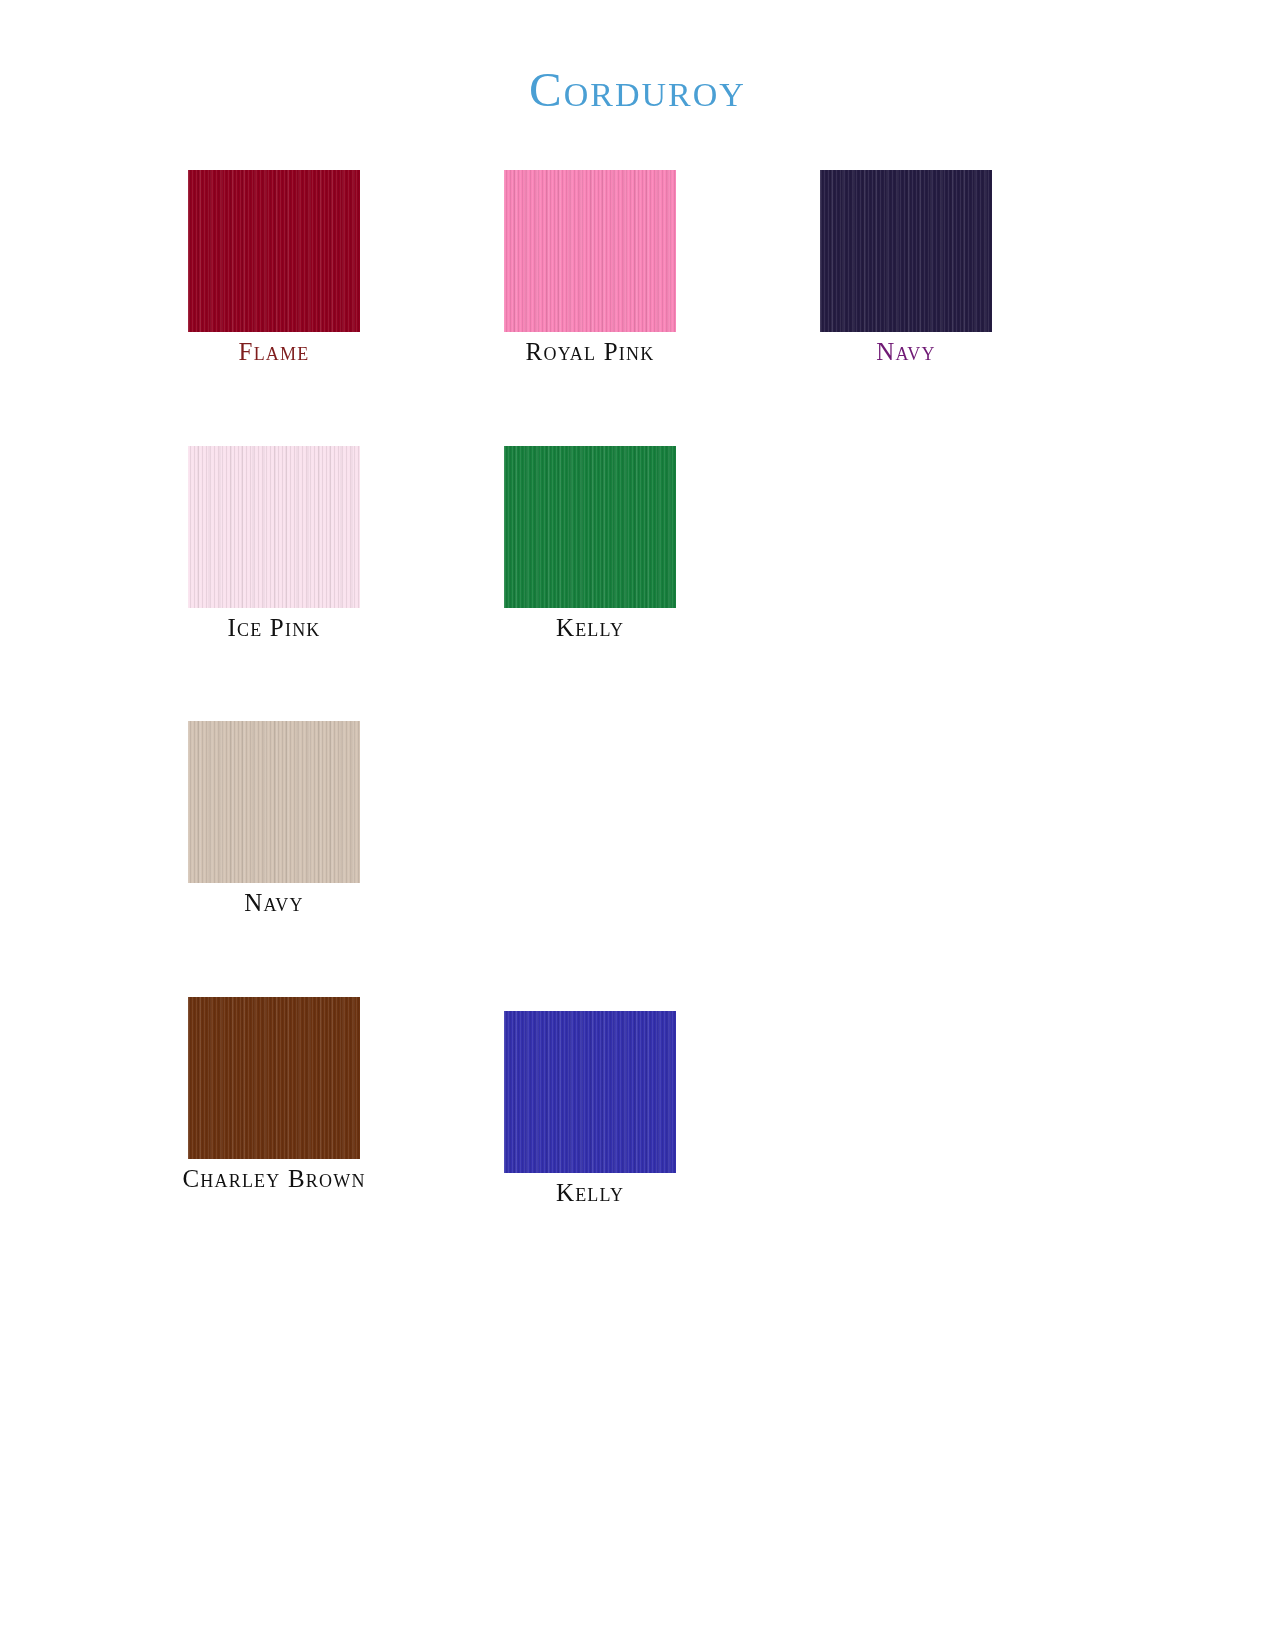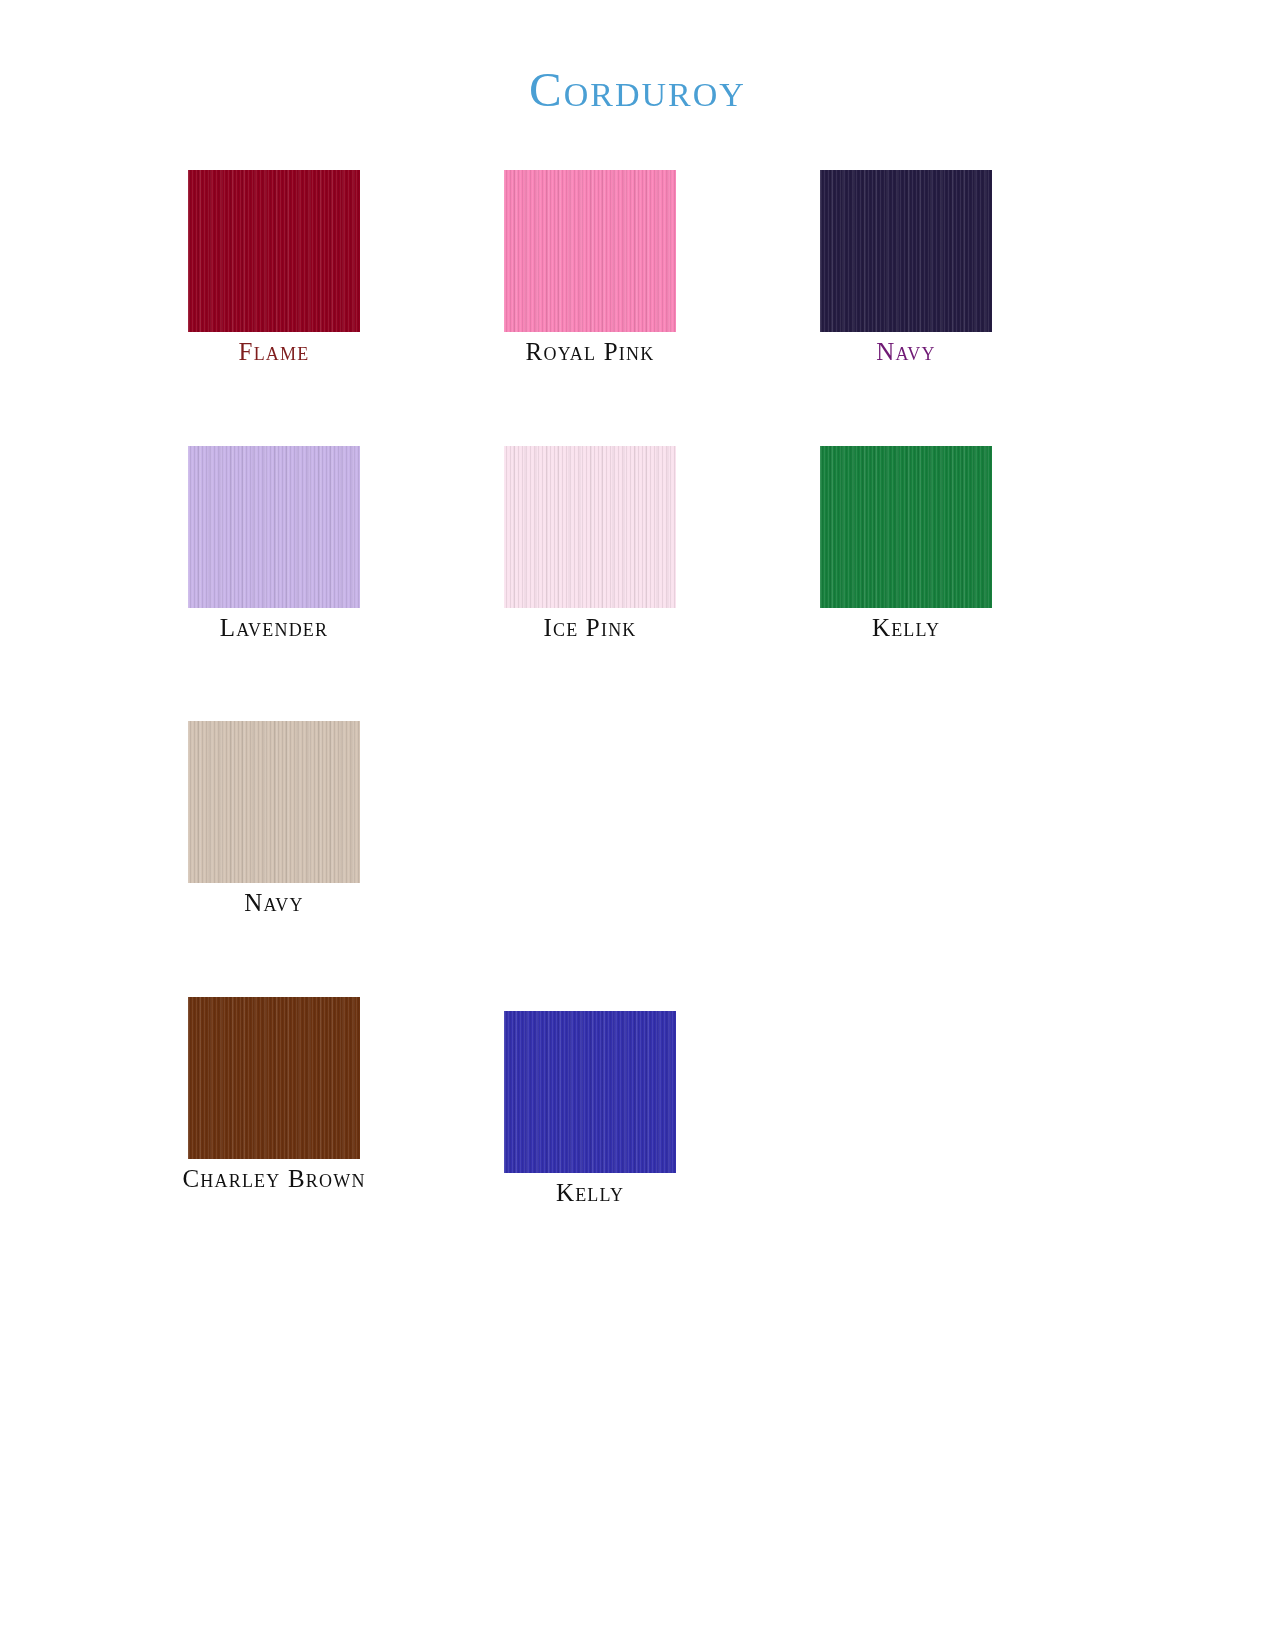--- a/index.html
+++ b/index.html
@@ -152,24 +152,20 @@
         <div class="label" style="color: rgb(17, 17, 17);">Royal Pink</div>
       </div>
       <div class="cell">
         <div class="swatch" style="background-color: rgb(37, 28, 66);"></div>
         <div class="label" style="color: #701a75;">Navy</div>
       </div>
     </div>
 
     <div class="row row-1">
       <div class="cell">
-        <div class="swatch" style="background-color: rgb(200, 180, 232);"></div>
-        <div class="label" style="color: rgb(17, 17, 17);">Lavender</div>
-      </div>
-      <div class="cell">
         <div class="swatch" style="background-color: rgb(250, 226, 238);"></div>
         <div class="label" style="color: rgb(17, 17, 17);">Ice Pink</div>
       </div>
       <div class="cell">
         <div class="swatch" style="background-color: rgb(23, 128, 61);"></div>
         <div class="label" style="color: rgb(17, 17, 17);">Kelly</div>
       </div>
     </div>
 
     <div class="row row-2">

